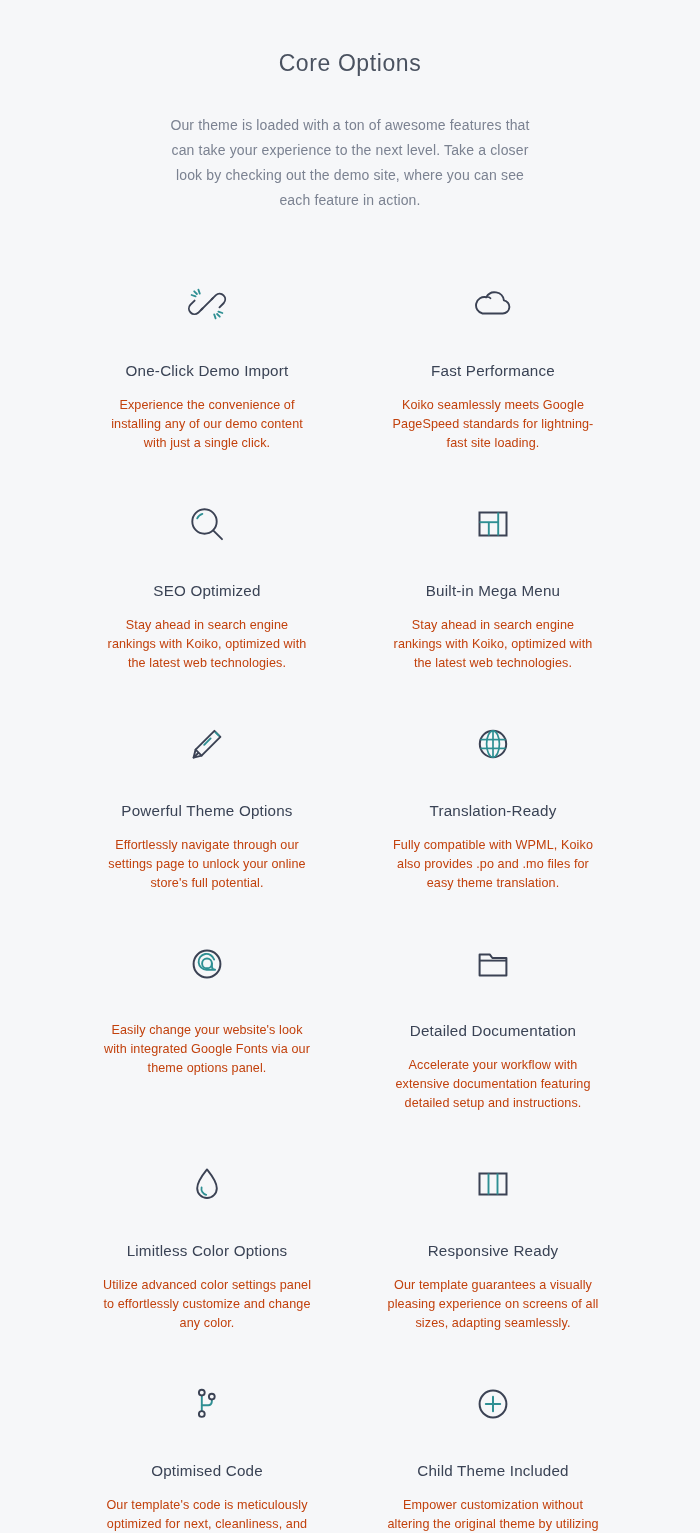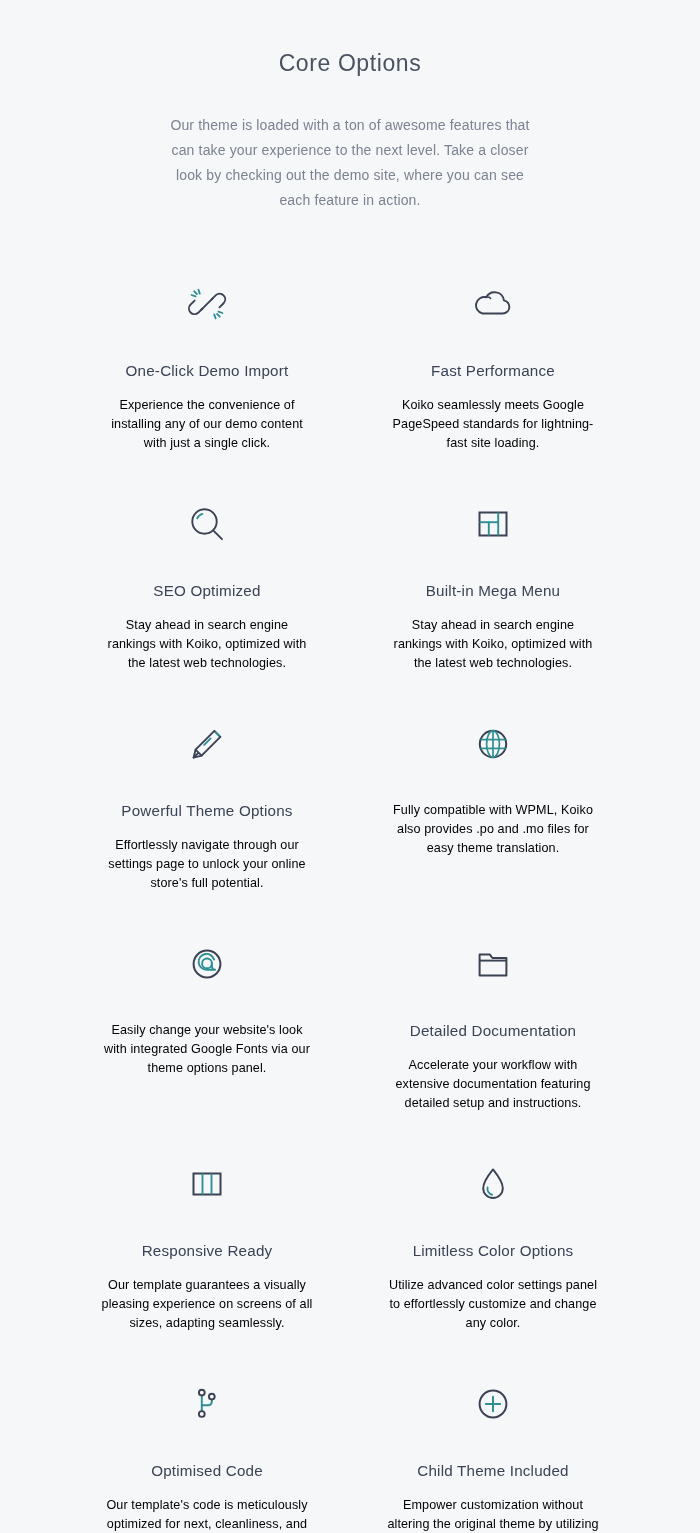--- a/index.html
+++ b/index.html
@@ -67,21 +67,21 @@
     font-size: 15.2px;
     font-weight: 400;
     color: #3a4355;
     letter-spacing: 0.2px;
     margin: 0 0 15px 0;
     line-height: 20px;
   }
   .feature-desc {
     font-size: 12.6px;
     line-height: 19px;
-    color: #000000;
+    color: #c2410c;
     letter-spacing: 0.1px;
     margin: 0 auto;
     max-width: 212px;
   }
 </style>
 </head>
 <body>
 
 <div class="page">
 
@@ -170,20 +170,21 @@
         <svg width="46" height="46" viewBox="0 0 46 46" fill="none">
           <circle cx="23" cy="23" r="13.2" stroke="#3b4254" stroke-width="2"></circle>
           <g stroke="#2e8f93" stroke-width="1.7">
             <ellipse cx="23" cy="23" rx="6.4" ry="13.2"></ellipse>
             <path d="M10.4 18.6 H35.6"></path>
             <path d="M10.4 27.4 H35.6"></path>
             <path d="M23 9.8 V36.2"></path>
           </g>
         </svg>
       </div>
+      <h3 class="feature-title">Translation-Ready</h3>
       <p class="feature-desc">Fully compatible with WPML, Koiko also provides .po and .mo files for easy theme translation.</p>
     </div>
 
     <div class="feature-card">
       <div class="feature-icon">
         <svg width="46" height="46" viewBox="0 0 46 46" fill="none">
           <circle cx="23" cy="23" r="13.4" stroke="#3b4254" stroke-width="2"></circle>
           <circle cx="23" cy="22.4" r="4.9" stroke="#2e8f93" stroke-width="1.9"></circle>
           <path d="M27.9 22.4 v3.1 a3.2 3.2 0 0 0 3.2 3.2 h-8.6 a7.9 7.9 0 1 1 7.6-10.1" stroke="#2e8f93" stroke-width="1.9" stroke-linecap="round" stroke-linejoin="round"></path>
         </svg>
@@ -198,43 +199,43 @@
           <path d="M9.6 19.6 H36.4" stroke="#3b4254" stroke-width="1.9"></path>
         </svg>
       </div>
       <h3 class="feature-title">Detailed Documentation</h3>
       <p class="feature-desc">Accelerate your workflow with extensive documentation featuring detailed setup and instructions.</p>
     </div>
 
     <div class="feature-card">
       <div class="feature-icon">
         <svg width="46" height="46" viewBox="0 0 46 46" fill="none">
+          <path d="M23 8.4 C23 8.4 32.8 20.6 32.8 27.2 a9.8 9.8 0 0 1-19.6 0 C13.2 20.6 23 8.4 23 8.4 Z" stroke="#3b4254" stroke-width="1.9" stroke-linejoin="round"></path>
+          <path d="M17.6 26.4 a6.1 6.1 0 0 0 4.6 7.4" stroke="#2e8f93" stroke-width="1.8" stroke-linecap="round"></path>
+        </svg>
+      </div>
+      <h3 class="feature-title">Limitless Color Options</h3>
+      <p class="feature-desc">Utilize advanced color settings panel to effortlessly customize and change any color.</p>
+    </div>
+
+    <div class="feature-card">
+      <div class="feature-icon">
+        <svg width="46" height="46" viewBox="0 0 46 46" fill="none">
           <rect x="9.5" y="12.5" width="27" height="21" stroke="#3b4254" stroke-width="2"></rect>
           <path d="M18.5 12.5 V33.5" stroke="#2e8f93" stroke-width="1.9"></path>
           <path d="M27.5 12.5 V33.5" stroke="#2e8f93" stroke-width="1.9"></path>
         </svg>
       </div>
       <h3 class="feature-title">Responsive Ready</h3>
       <p class="feature-desc">Our template guarantees a visually pleasing experience on screens of all sizes, adapting seamlessly.</p>
     </div>
 
     <div class="feature-card">
       <div class="feature-icon">
         <svg width="46" height="46" viewBox="0 0 46 46" fill="none">
-          <path d="M23 8.4 C23 8.4 32.8 20.6 32.8 27.2 a9.8 9.8 0 0 1-19.6 0 C13.2 20.6 23 8.4 23 8.4 Z" stroke="#3b4254" stroke-width="1.9" stroke-linejoin="round"></path>
-          <path d="M17.6 26.4 a6.1 6.1 0 0 0 4.6 7.4" stroke="#2e8f93" stroke-width="1.8" stroke-linecap="round"></path>
-        </svg>
-      </div>
-      <h3 class="feature-title">Limitless Color Options</h3>
-      <p class="feature-desc">Utilize advanced color settings panel to effortlessly customize and change any color.</p>
-    </div>
-
-    <div class="feature-card">
-      <div class="feature-icon">
-        <svg width="46" height="46" viewBox="0 0 46 46" fill="none">
           <g stroke="#2e8f93" stroke-width="1.9" fill="none" stroke-linecap="round">
             <path d="M17.8 13.6 V31"></path>
             <path d="M17.8 24.2 h6.6 a3.4 3.4 0 0 0 3.4-3.4 v-2.4"></path>
           </g>
           <circle cx="17.8" cy="11.6" r="2.9" stroke="#3b4254" stroke-width="1.9" fill="#f6f7f9"></circle>
           <circle cx="17.8" cy="33" r="2.9" stroke="#3b4254" stroke-width="1.9" fill="#f6f7f9"></circle>
           <circle cx="27.8" cy="15.6" r="2.9" stroke="#3b4254" stroke-width="1.9" fill="#f6f7f9"></circle>
         </svg>
       </div>
       <h3 class="feature-title">Optimised Code</h3>

